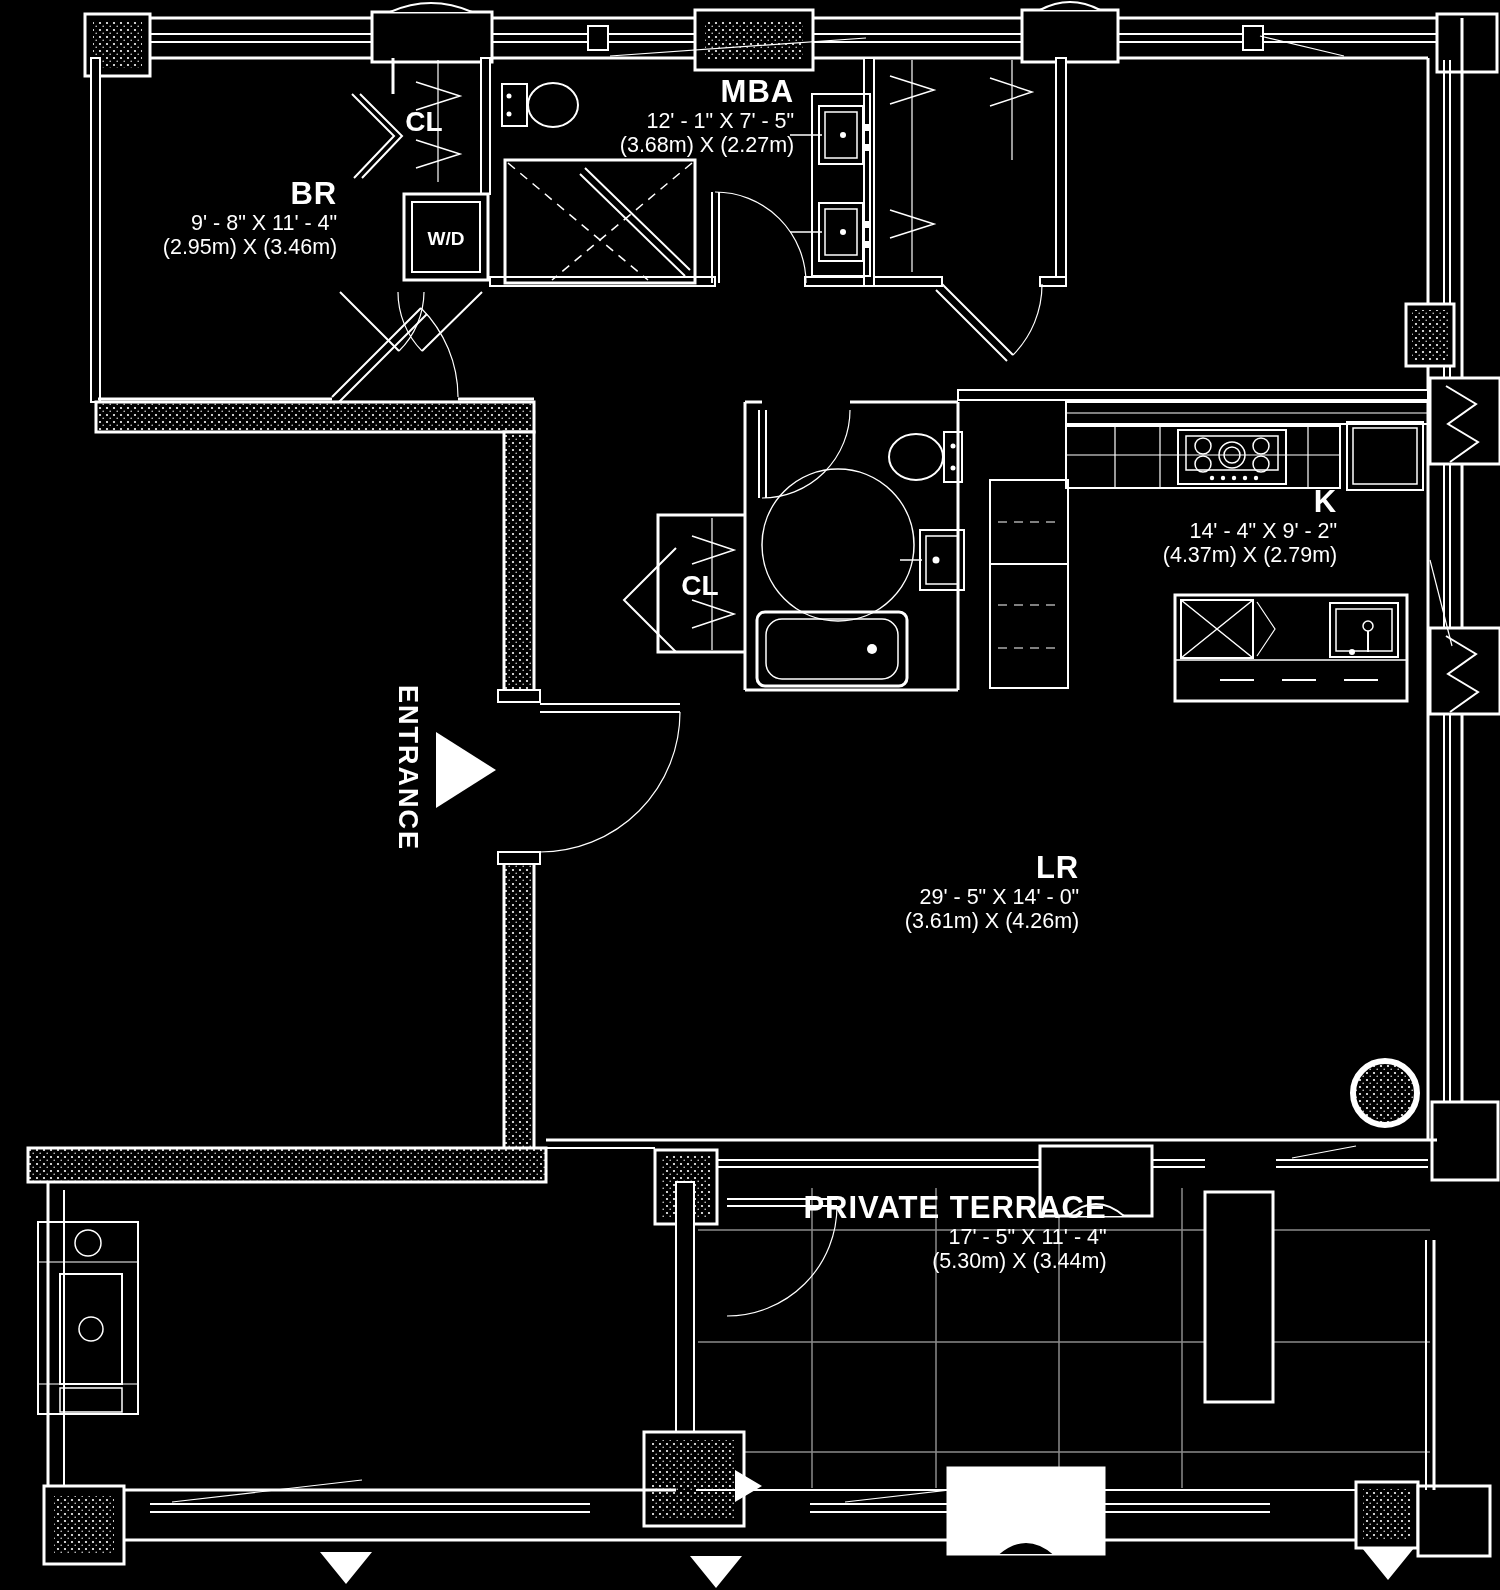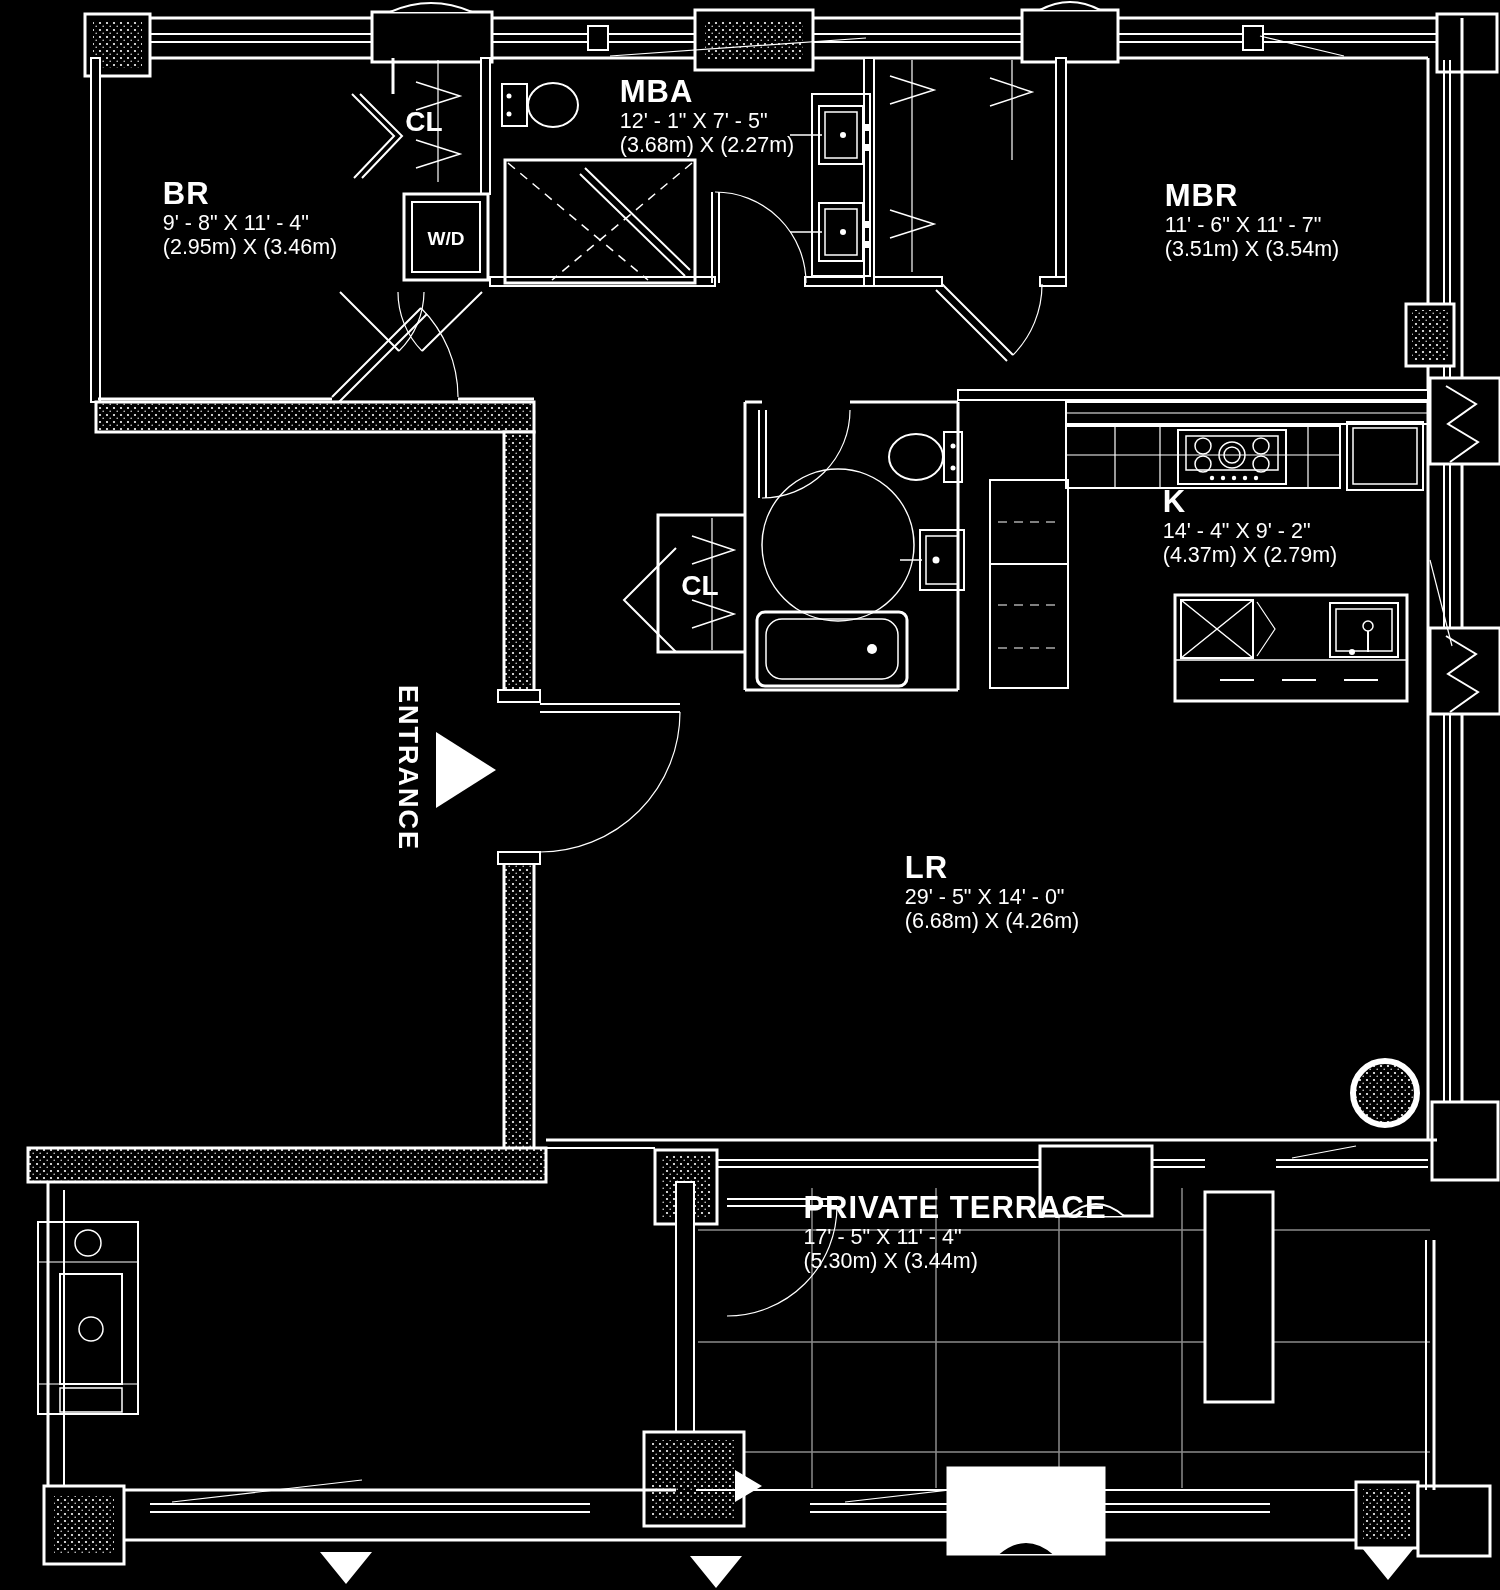--- a/index.html
+++ b/index.html
@@ -13,21 +13,21 @@
   .sw1{stroke:#fff;stroke-width:1.2;fill:none}
   .fb{fill:#000}
   .fw{fill:#fff;stroke:none}
   .fsp{fill:url(#stip);stroke:none}
   .spw{fill:url(#stip);stroke:#fff;stroke-width:3}
   .col{fill:url(#stip);stroke:#fff;stroke-width:6}
   .blkw{fill:#fff;stroke:#fff;stroke-width:3}
   .grid{stroke:#8a8a8a;stroke-width:1.5;fill:none}
   .dash{stroke-dasharray:9 7}
   
-  .room-label{position:absolute;transform:translateX(-50%);text-align:left;white-space:nowrap}
+  .room-label{position:absolute;transform:translateX(-50%);text-align:right;white-space:nowrap}
   .room-name{font-weight:700;font-size:31px;letter-spacing:1px;line-height:1.05}
   .room-dim{font-size:21.5px;line-height:1.14}
   .cl-label{position:absolute;transform:translate(-50%,-50%);font-weight:700;font-size:28px;white-space:nowrap}
   .wd-label{position:absolute;transform:translate(-50%,-50%);font-weight:700;font-size:19px;white-space:nowrap}
   .entrance-label{position:absolute;transform:translate(-50%,-50%) rotate(90deg);
                   font-weight:700;font-size:27px;letter-spacing:2px;white-space:nowrap}
 </style>
 </head>
 <body>
 
@@ -314,34 +314,29 @@
   <div class="room-label" style="left:250px;top:178px">
     <div class="room-name">BR</div>
     <div class="room-dim">9' - 8" X 11' - 4"</div>
     <div class="room-dim">(2.95m) X (3.46m)</div>
   </div>
   <div class="room-label" style="left:707px;top:76px">
     <div class="room-name">MBA</div>
     <div class="room-dim" ind="">12' - 1" X 7' - 5"</div>
     <div class="room-dim">(3.68m) X (2.27m)</div>
   </div>
-  <div class="room-label" style="left:1252px;top:180px">
-    <div class="room-name">MBR</div>
-    <div class="room-dim">11' - 6" X 11' - 7"</div>
-    <div class="room-dim">(3.51m) X (3.54m)</div>
-  </div>
   <div class="room-label" style="left:1250px;top:486px">
     <div class="room-name">K</div>
     <div class="room-dim">14' - 4" X 9' - 2"</div>
     <div class="room-dim">(4.37m) X (2.79m)</div>
   </div>
   <div class="room-label" style="left:992px;top:852px">
     <div class="room-name">LR</div>
     <div class="room-dim">29' - 5" X 14' - 0"</div>
-    <div class="room-dim">(6.68m) X (4.26m)</div>
+    <div class="room-dim">(3.61m) X (4.26m)</div>
   </div>
   <div class="room-label" style="left:955px;top:1192px">
     <div class="room-name">PRIVATE TERRACE</div>
     <div class="room-dim">17' - 5" X 11' - 4"</div>
     <div class="room-dim">(5.30m) X (3.44m)</div>
   </div>
 
   <div class="cl-label" style="left:424px;top:122px">CL</div>
   <div class="cl-label" style="left:700px;top:586px">CL</div>
   <div class="wd-label" style="left:446px;top:239px">W/D</div>

